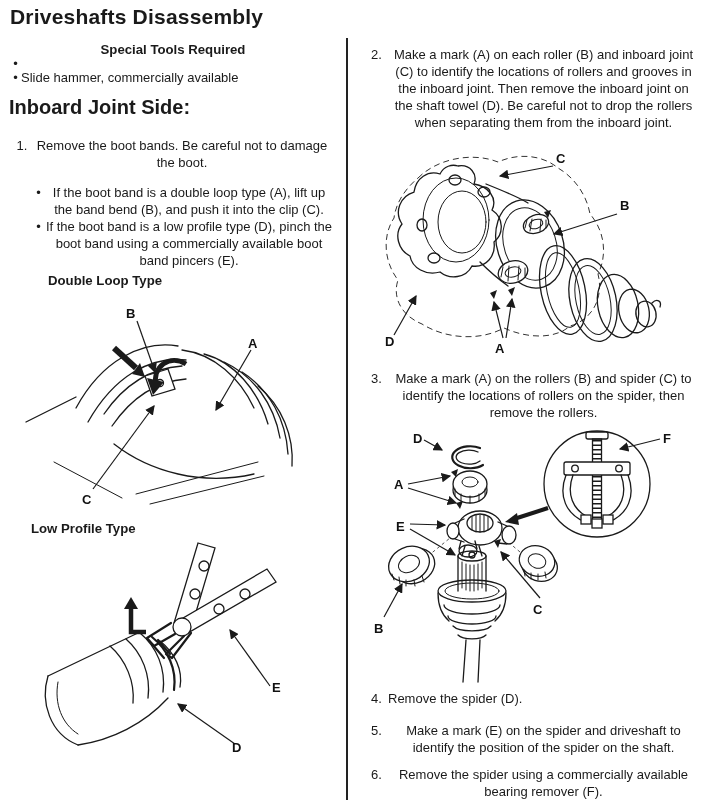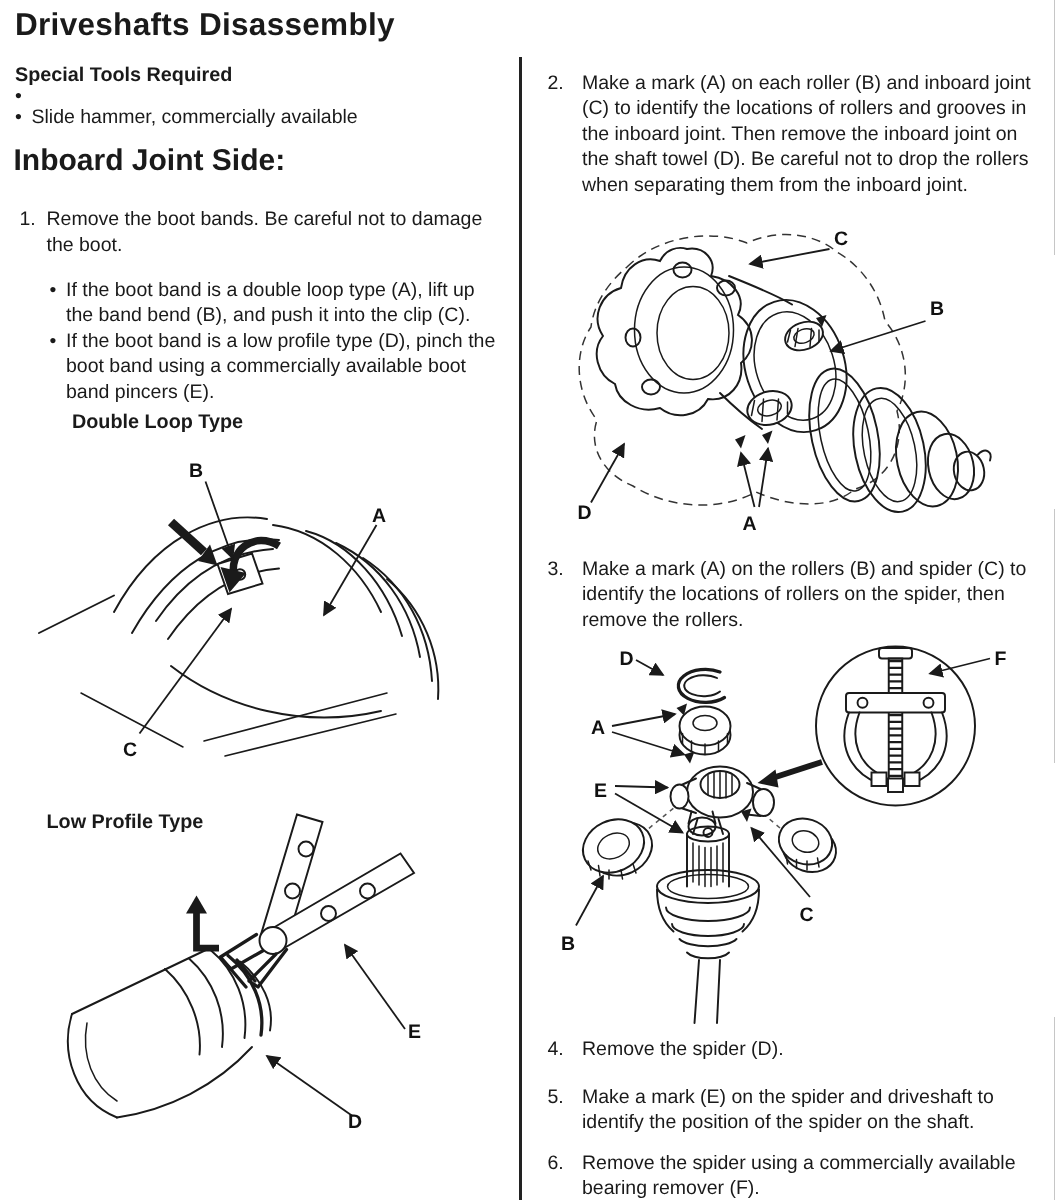--- a/index.html
+++ b/index.html
@@ -1,17 +1,17 @@
 <!DOCTYPE html>
 <html><head>
 <meta charset="utf-8">
 <style>
   html,body{margin:0;padding:0;background:#9a9a9a;}
   .page{position:relative;width:703px;height:800px;background:#ffffff;
-        font-family:"Liberation Sans",sans-serif;color:#1a1a1a;overflow:hidden;}
+        font-family:"Liberation Sans",sans-serif;color:#1a1a1a;overflow:hidden;text-align:center;}
   .abs{position:absolute;}
   .page-title{font-size:21px;font-weight:bold;letter-spacing:.2px;}
   .h-bold{font-size:13.2px;font-weight:bold;}
   .section-h{font-size:20px;font-weight:bold;}
   .body-text{font-size:13px;line-height:17px;}
   .tools-text{font-size:13px;line-height:14px;}
   .step{display:flex;}
   .step .num{flex:0 0 23px;}
   .stepL .num{flex:0 0 18px;}
   .bullet-row{display:flex;}
@@ -105,21 +105,21 @@
     <g>
       <line class="ldr" marker-end="url(#arw1)" x1="119" y1="27" x2="137" y2="78"></line>
       <line class="ldr" marker-end="url(#arw1)" x1="233" y1="56" x2="198" y2="116"></line>
       <line class="ldr" marker-end="url(#arw1)" x1="75" y1="195" x2="136" y2="112"></line>
     </g>
     <text class="lbl" x="108" y="24">B</text>
     <text class="lbl" x="230" y="54">A</text>
     <text class="lbl" x="64" y="210">C</text>
   </svg>
 
-  <div class="abs h-bold" style="left:31px;top:521px;margin-top:19px;">Low Profile Type</div>
+  <div class="abs h-bold" style="left:31px;top:521px;">Low Profile Type</div>
 
   <svg class="abs" style="left:14px;top:542px;" width="320" height="256" viewBox="0 0 320 256">
     <defs>
       <marker id="arw2" markerWidth="8" markerHeight="8" refX="7" refY="4" orient="auto">
         <path d="M0,0 L8,4 L0,8 Z" fill="#1a1a1a"></path>
       </marker>
     </defs>
     <g>
       <path class="ln" d="M34,134 L126,90"></path>
       <path class="ln" d="M34,134 C26,160 36,192 64,203"></path>

